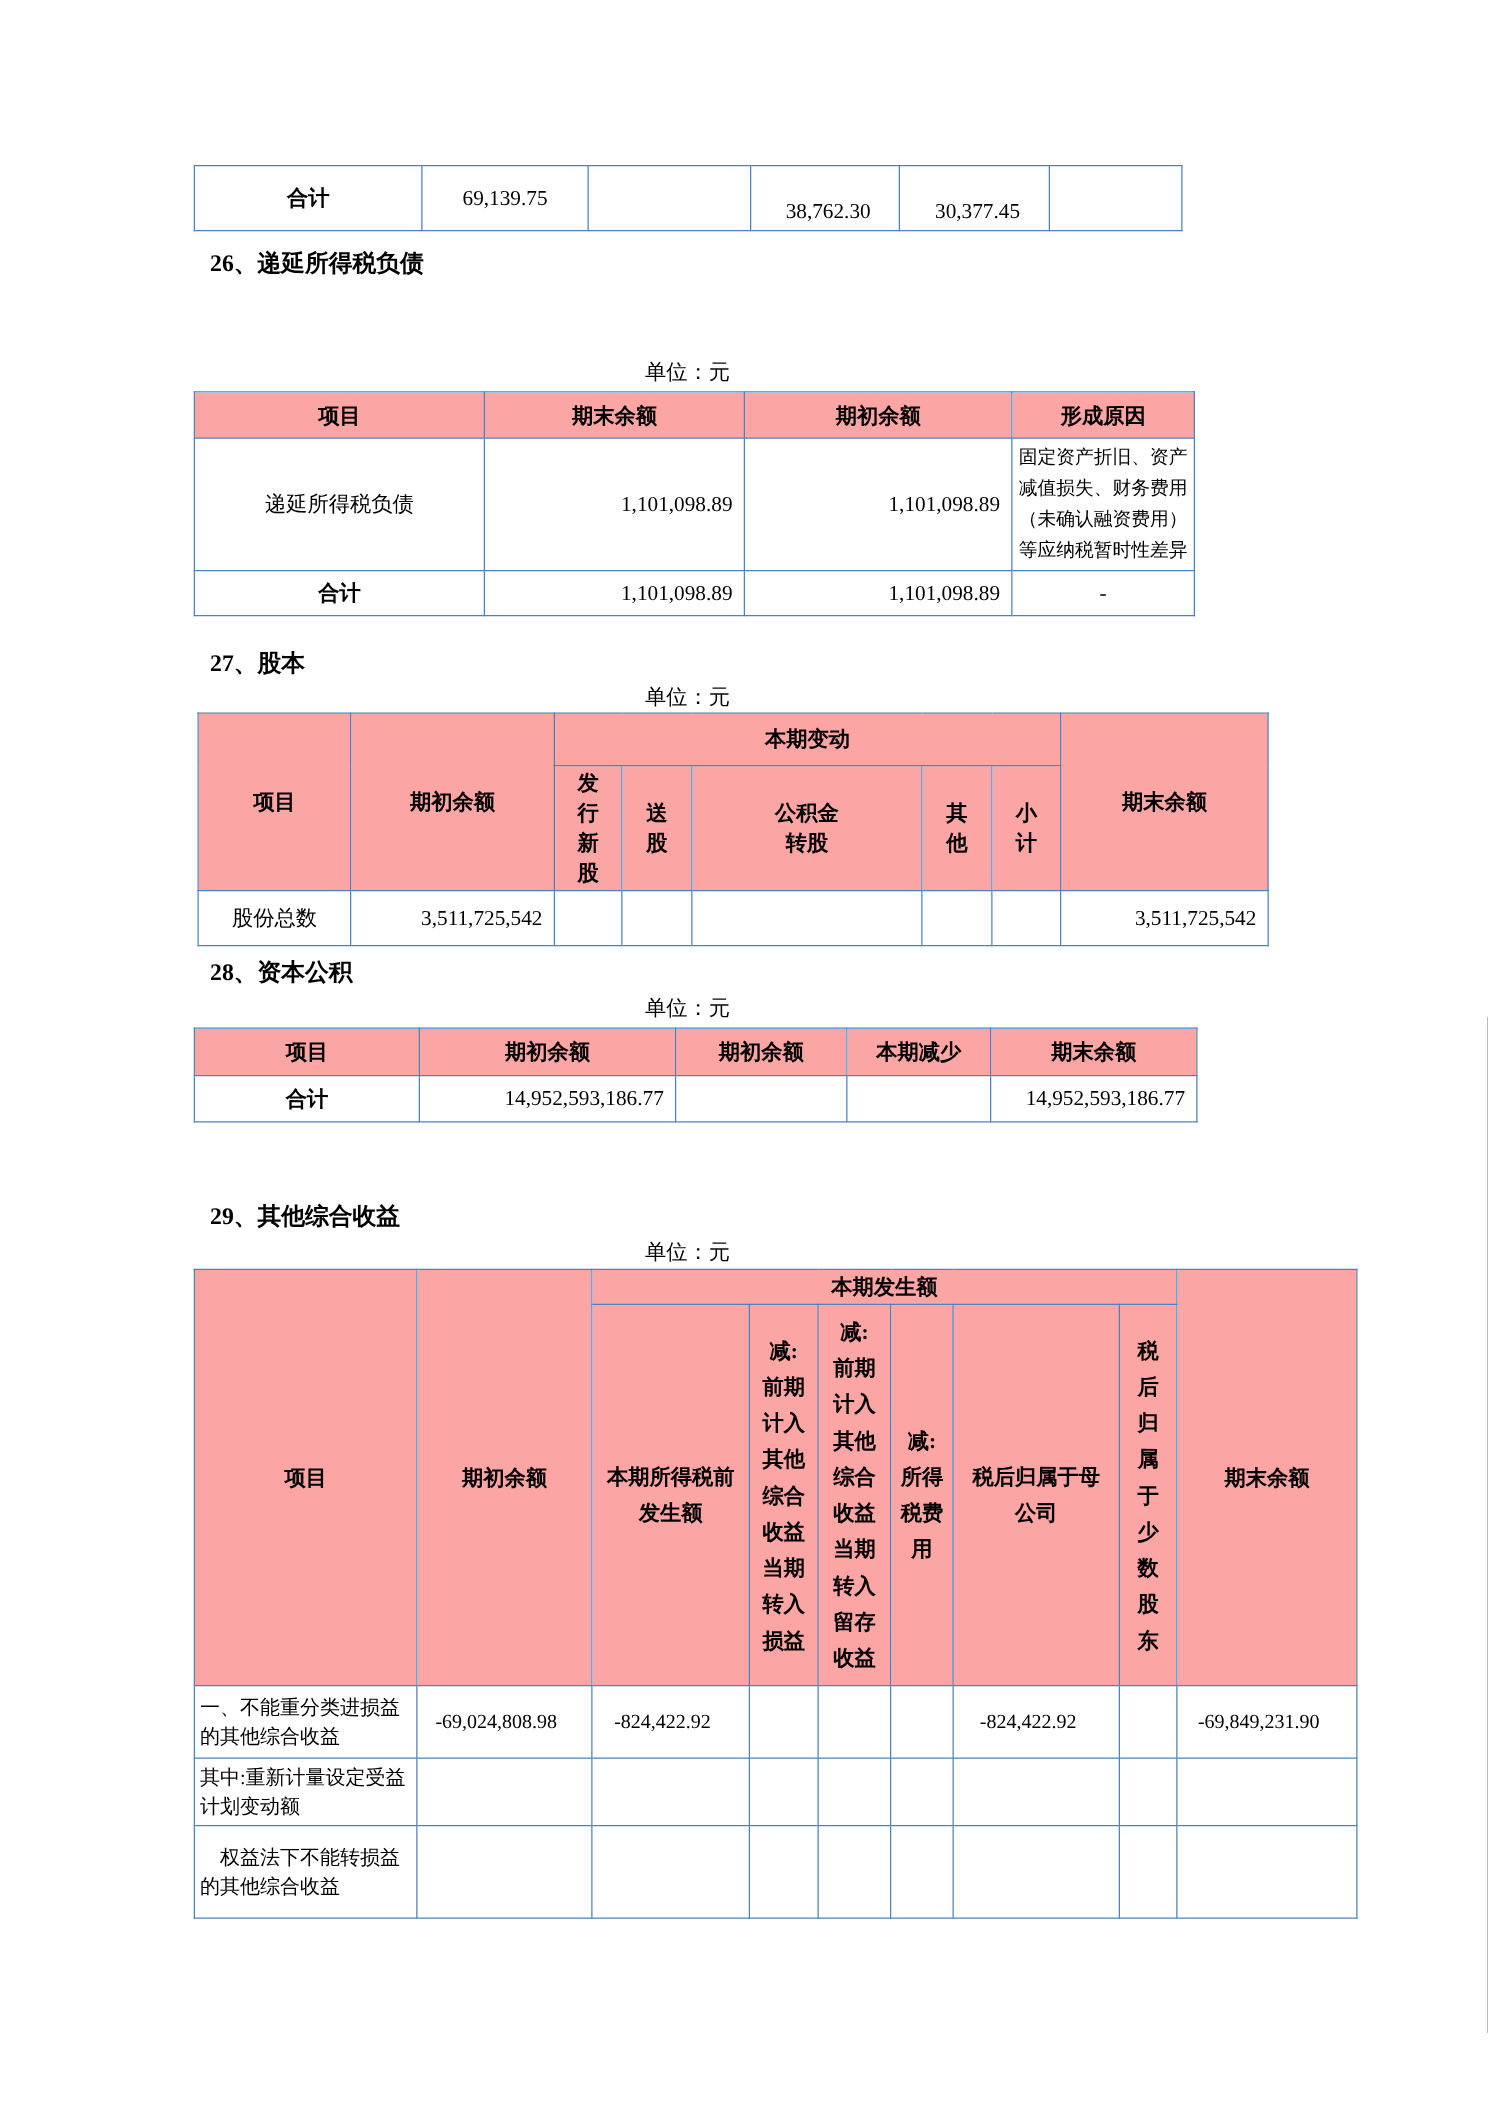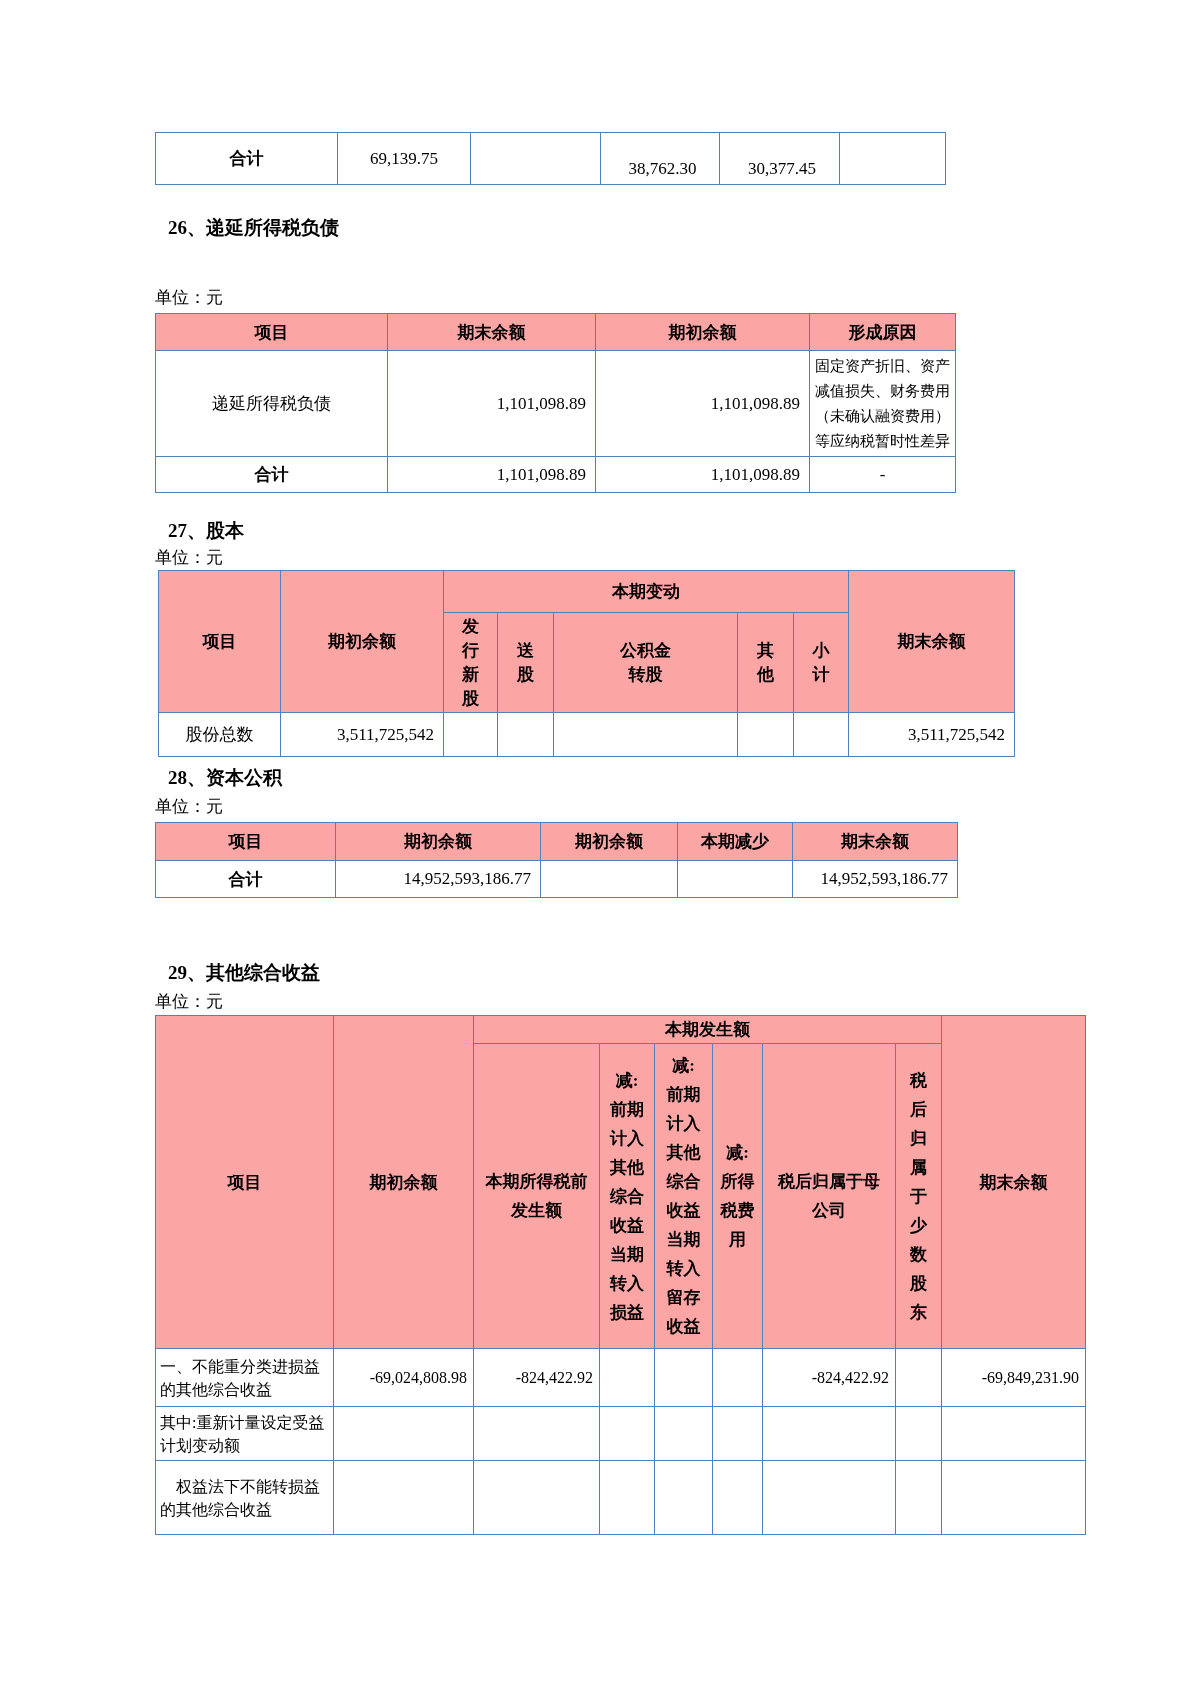--- a/index.html
+++ b/index.html
@@ -13,21 +13,21 @@
     border:1px solid #4f81bd; font-size:17px; padding:2px 6px;
     vertical-align:middle; overflow:hidden; word-break:break-all;
   }
   .hd { background:#fca5a5; font-weight:bold; text-align:center; }
   .ctr { text-align:center; }
   .num { text-align:right; padding-right:9px; }
   .bold { font-weight:bold; }
   .pre { white-space:pre-line; }
   .vbot { vertical-align:bottom; padding-bottom:5px;padding-left:11px; }
   .heading { position:absolute; font-size:19px; font-weight:bold; white-space:nowrap; }
-  .unit { position:absolute; left:155px; width:790px; text-align:left; font-size:17px; }
+  .unit { position:absolute; left:155px; width:790px; text-align:center; font-size:17px; }
   .abs { position:absolute; }
 
   
   .t-top tr { height:52px; }
 
   
   .t26 .rowhd  { height:37px; }
   .t26 .row1   { height:106px; }
   .t26 .row2   { height:36px; }
   .t26 .reason { font-size:15px; line-height:25px; padding:2px 5px; text-align:left; }
@@ -44,21 +44,21 @@
 
   
   .t29 .rspan { height:28px; }
   .t29 .rspan td { padding:1px 2px; }
   .t29 .rsub { height:305px; }
   .t29 .rsub td { line-height:29px; padding:0 1px; }
   .t29 .r1 { height:58px; }
   .t29 .r2 { height:54px; }
   .t29 .r3 { height:74px; }
   .t29 .lbl { text-align:left; font-size:16px; line-height:23px; padding:2px 4px; }
-  .t29 .num { font-size:16px; padding-right:6px; }
+  .t29 .num { font-size:16px; padding-right:19px;text-align:center; }
 
   .pageno {
     position:absolute; top:1552px; left:0; width:1135px; text-align:center;
     font-family:"Liberation Sans","DejaVu Sans",sans-serif; font-size:15px;
   }
 </style>
 </head>
 <body>
 
 <div class="page">
@@ -77,21 +77,21 @@
       <td class="ctr bold">合计</td>
       <td class="ctr">69,139.75</td>
       <td class="ctr"></td>
       <td class="ctr vbot">38,762.30</td>
       <td class="ctr vbot">30,377.45</td>
       <td class="ctr"></td>
     </tr>
   </tbody>
     </table>
 
-  <div class="heading" style="left:168px; top:215px;">26、递延所得税负债</div>
+  <div class="heading" style="left:168px; top:198px;">26、递延所得税负债</div>
   <div class="unit" style="top:286px;">单位：元</div>
   <table class="t26 abs" style="left:155px; top:313px; width:800px;">
     <colgroup>
         <col style="width:232px">
         <col style="width:208px">
         <col style="width:214px">
         <col style="width:146px">
       </colgroup>
     <tbody>
         <tr class="rowhd">

